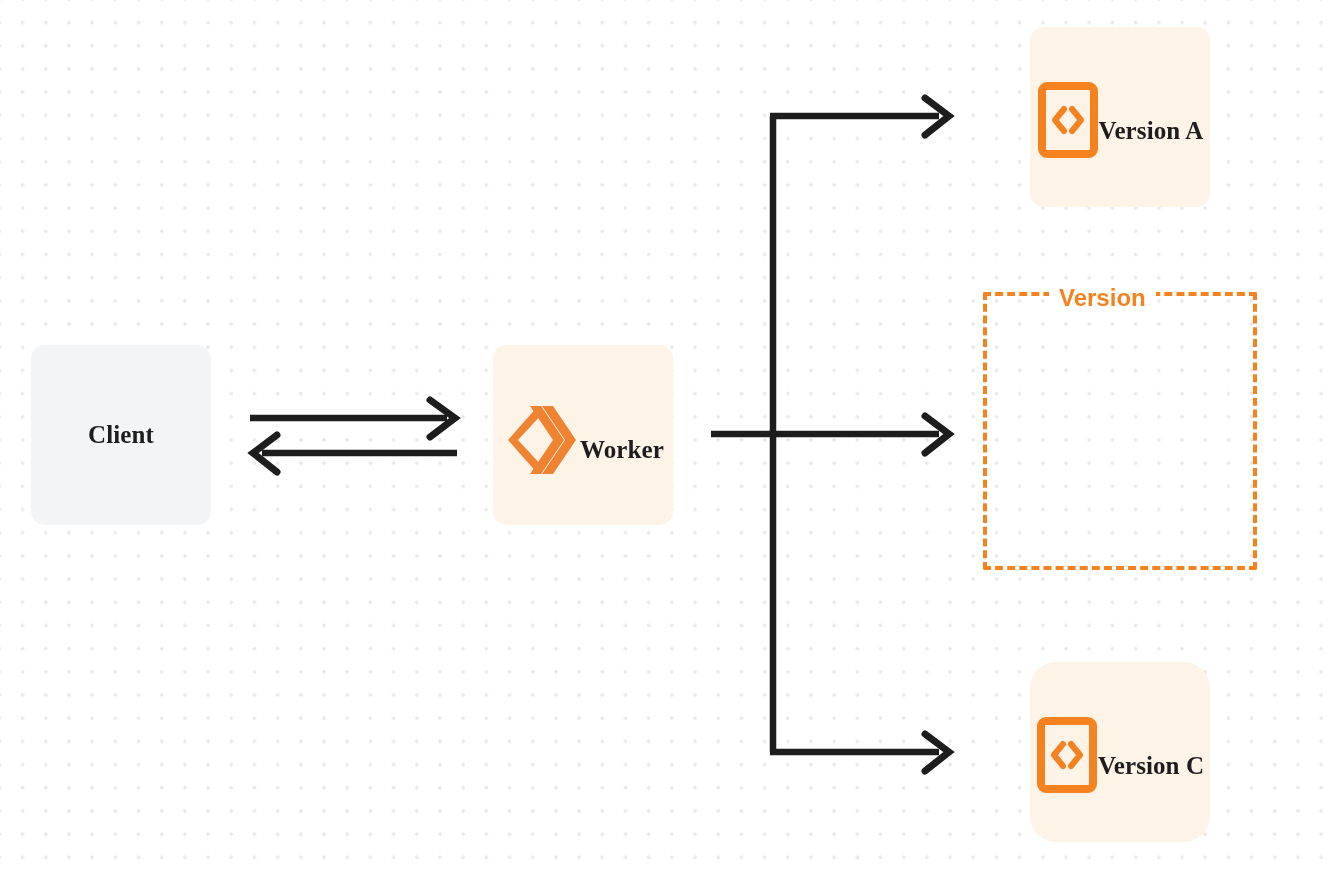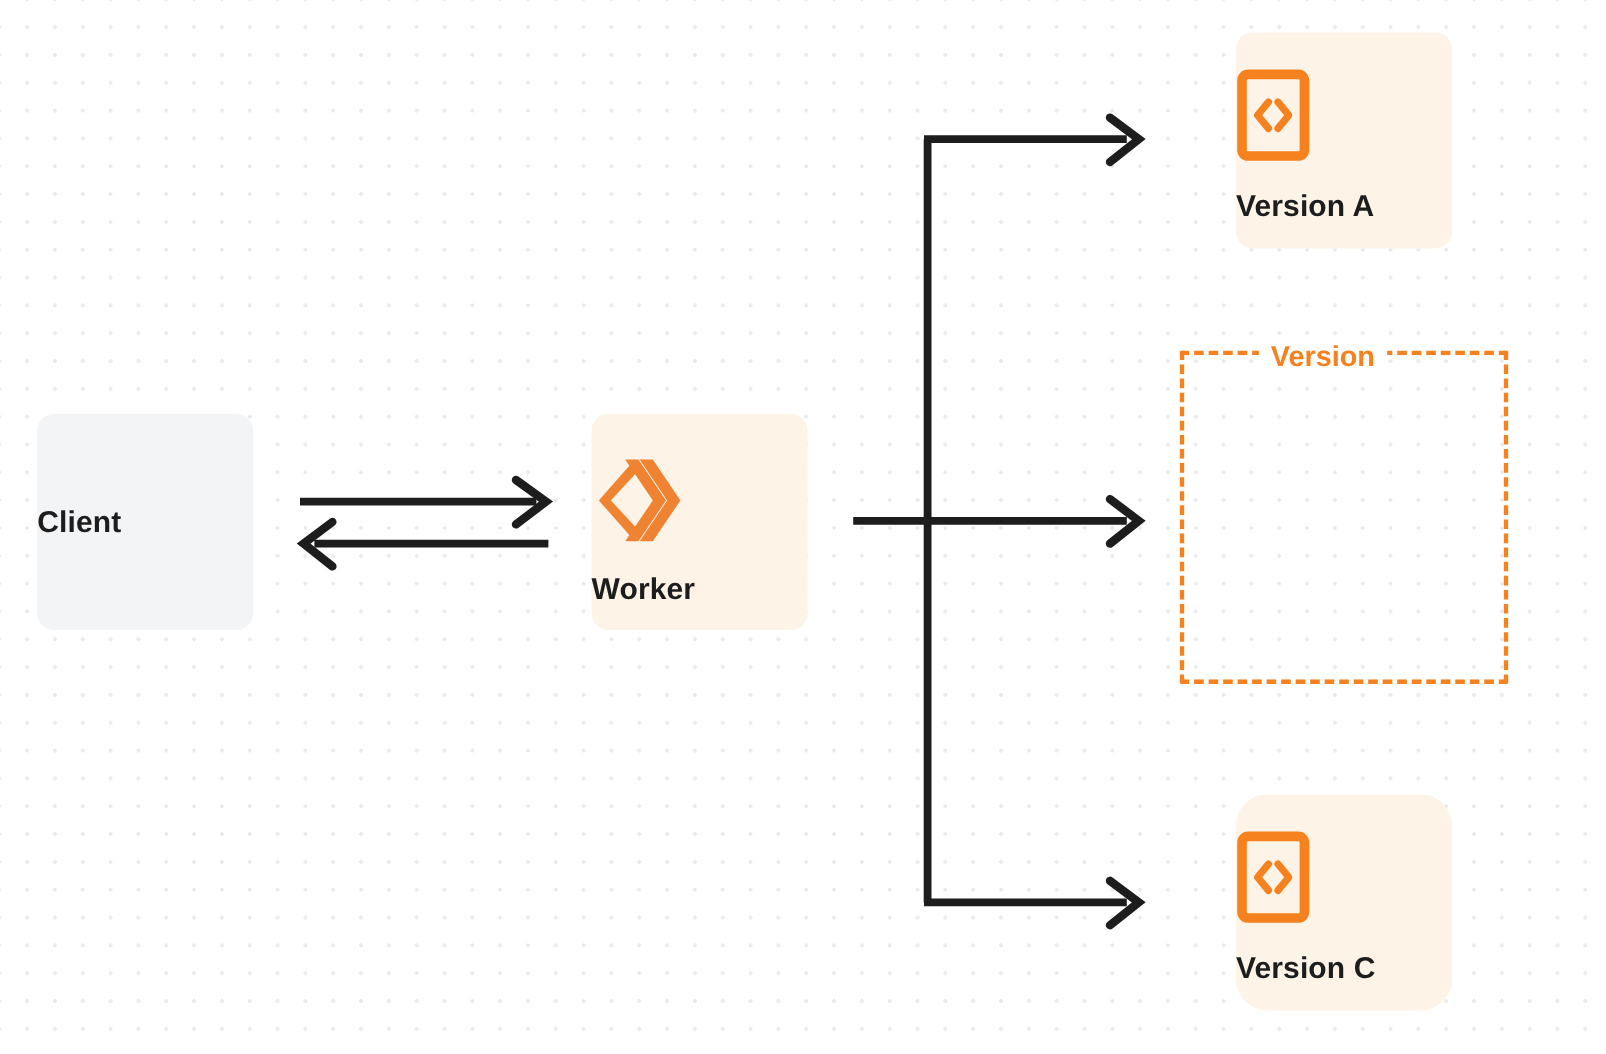--- a/index.html
+++ b/index.html
@@ -22,24 +22,25 @@
     background-color: #ffffff;
     background-image: radial-gradient(circle, #e9eaec 1.6px, rgba(255,255,255,0) 1.7px);
     background-size: 23.2px 23.2px;
     background-position: 11px 11px;
   }
 
   .node {
     position: absolute;
     box-sizing: border-box;
     display: flex;
-    flex-direction: column;
-    align-items: flex-start;
+    flex-direction: row;
+    align-items: center;
     justify-content: center;
     border-radius: 14px;
+    font-family: Liberation Serif, serif;
   }
 
   .node-label {
     font-weight: bold;
     color: #1d1d1d;
     letter-spacing: 0.1px;
     white-space: nowrap;
   }
 
   

